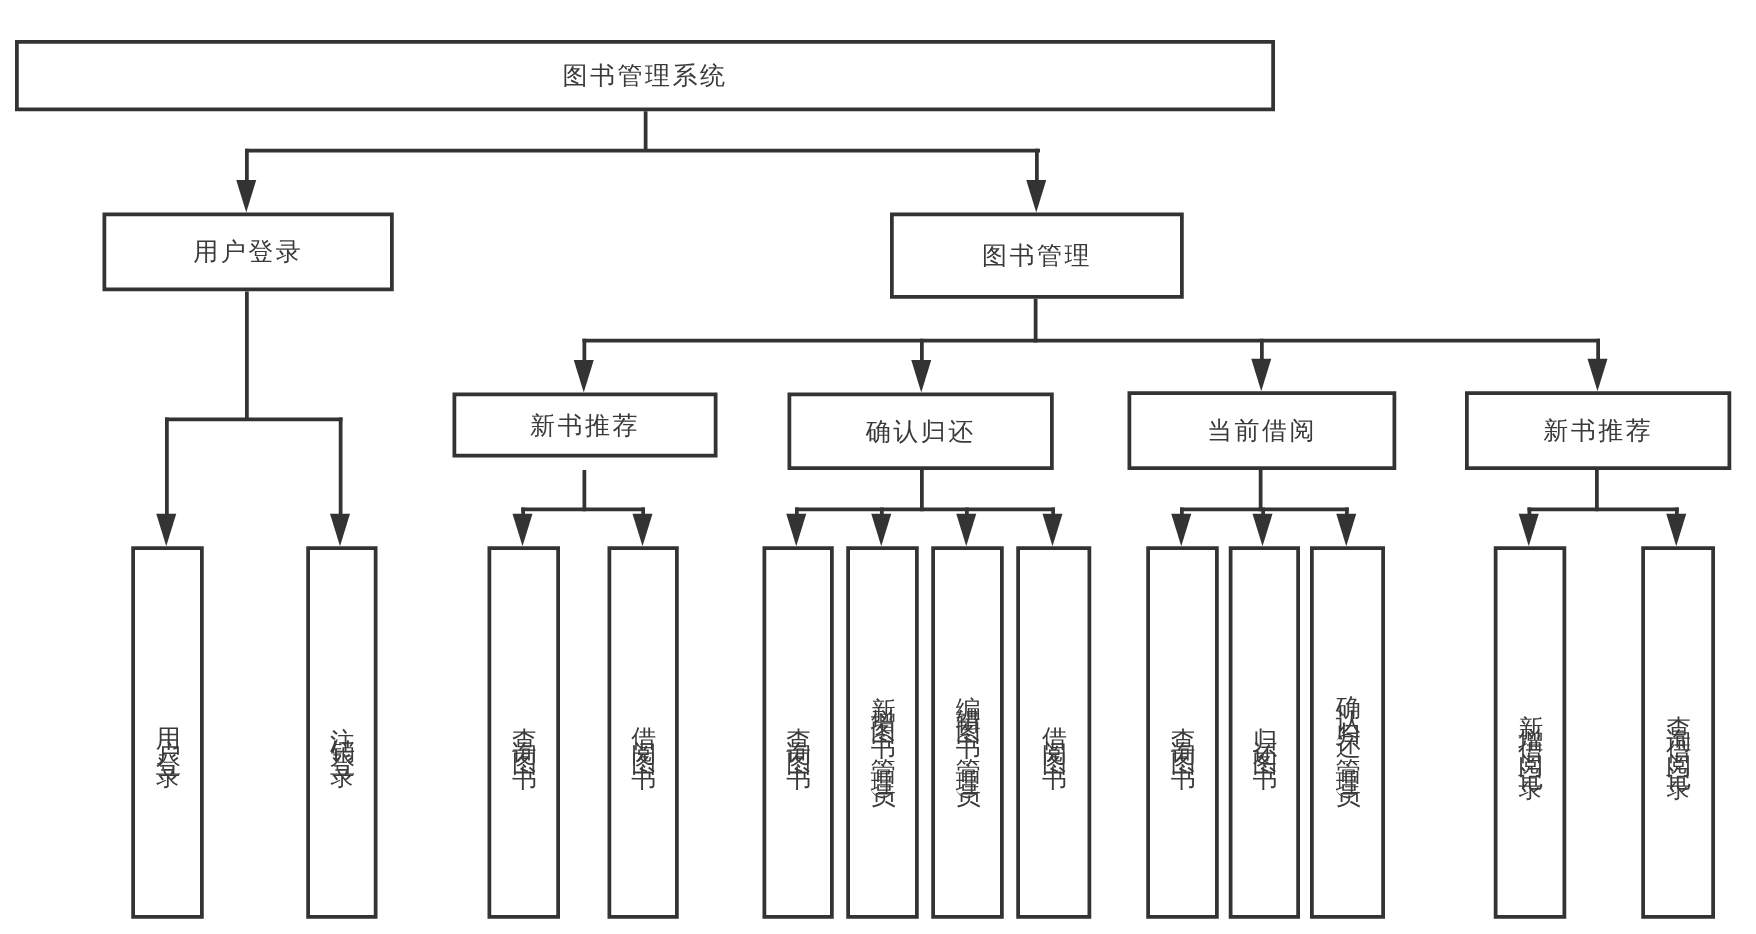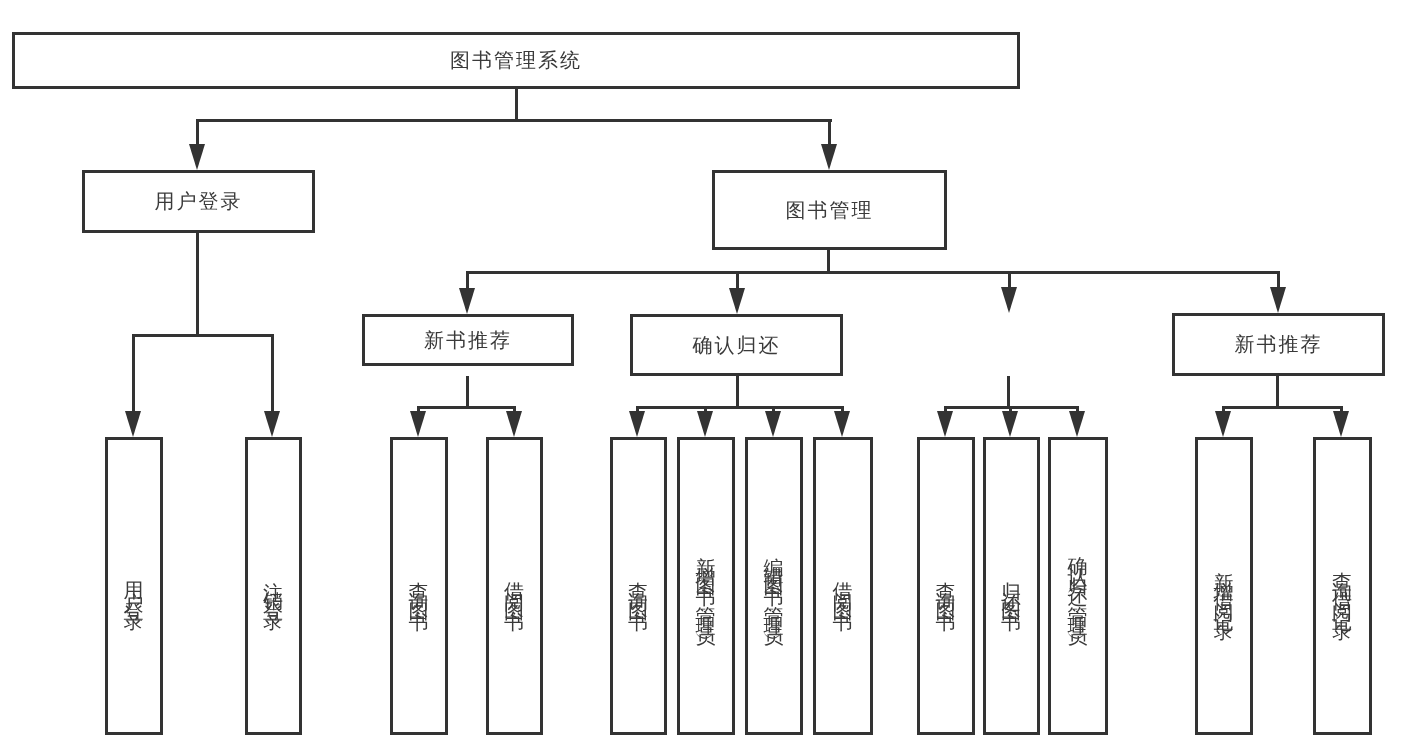--- a/index.html
+++ b/index.html
@@ -119,29 +119,32 @@
   <div class="seg" style="left:1340px;top:406px;width:3px;height:8px;"></div>
   <div class="arr" style="left:1333px;top:411px;"></div>
 
   <div class="box" style="left:12px;top:13px;width:1008px;height:57px;margin-top:19px;">
     <span>图书管理系统</span>
   </div>
 
   <div class="box" style="left:82px;top:170px;width:233px;height:63px;">
     <span>用户登录</span>
   </div>
-  <div class="box" style="left:712px;top:170px;width:235px;height:80px;">
+  <div class="box" style="left:712px;top:170px;width:235px;height:69px;">
     <span>图书管理</span>
   </div>
 
   <div class="box" style="left:362px;top:314px;width:212px;height:52px;">
     <span>新书推荐</span>
   </div>
   <div class="box" style="left:630px;top:314px;width:213px;height:62px;">
     <span>确认归还</span>
+  </div>
+  <div class="box" style="left:902px;top:313px;width:215px;height:63px;">
+    <span>当前借阅</span>
   </div>
   <div class="box" style="left:1172px;top:313px;width:213px;height:63px;">
     <span>新书推荐</span>
   </div>
 
   <div class="leaf" style="left:105px;width:58px;">
     <span>用户登录</span>
   </div>
   <div class="leaf" style="left:245px;width:57px;">
     <span>注销登录</span>

